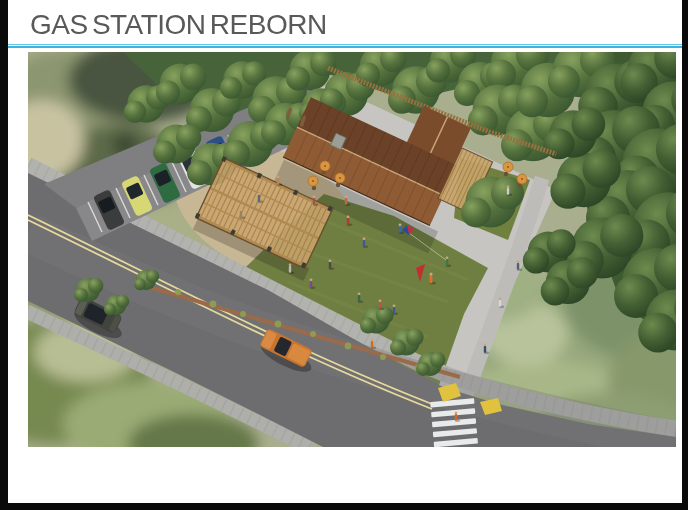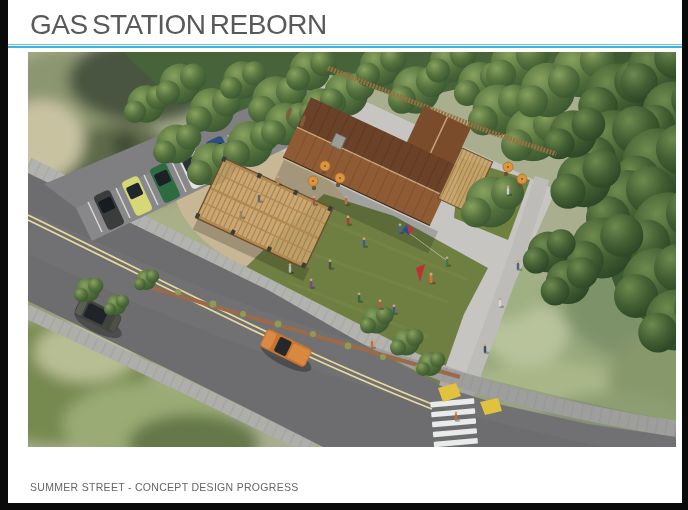--- a/index.html
+++ b/index.html
@@ -347,19 +347,18 @@
 
         <polygon points="388,216 397,212 392,230" fill="#c03030"></polygon>
         <g>
           <line x1="381" y1="181" x2="418" y2="208" stroke="#d8dcc8" stroke-width=".7" opacity=".8"></line>
           <polygon points="379,173 386,177 381,183" fill="#c03040"></polygon>
           <polygon points="379,173 374,178 381,183" fill="#2a4a9a"></polygon>
         </g>
       </svg>
     </div>
 
-    <div class="slide-footer">SUMMER STREET - CONCEPT DESIGN PROGRESS</div>
   </div>
 
   <div class="frame-bar frame-left"></div>
   <div class="frame-bar frame-right"></div>
   <div class="frame-bar frame-bottom"></div>
 </div>
 
 </body></html>

